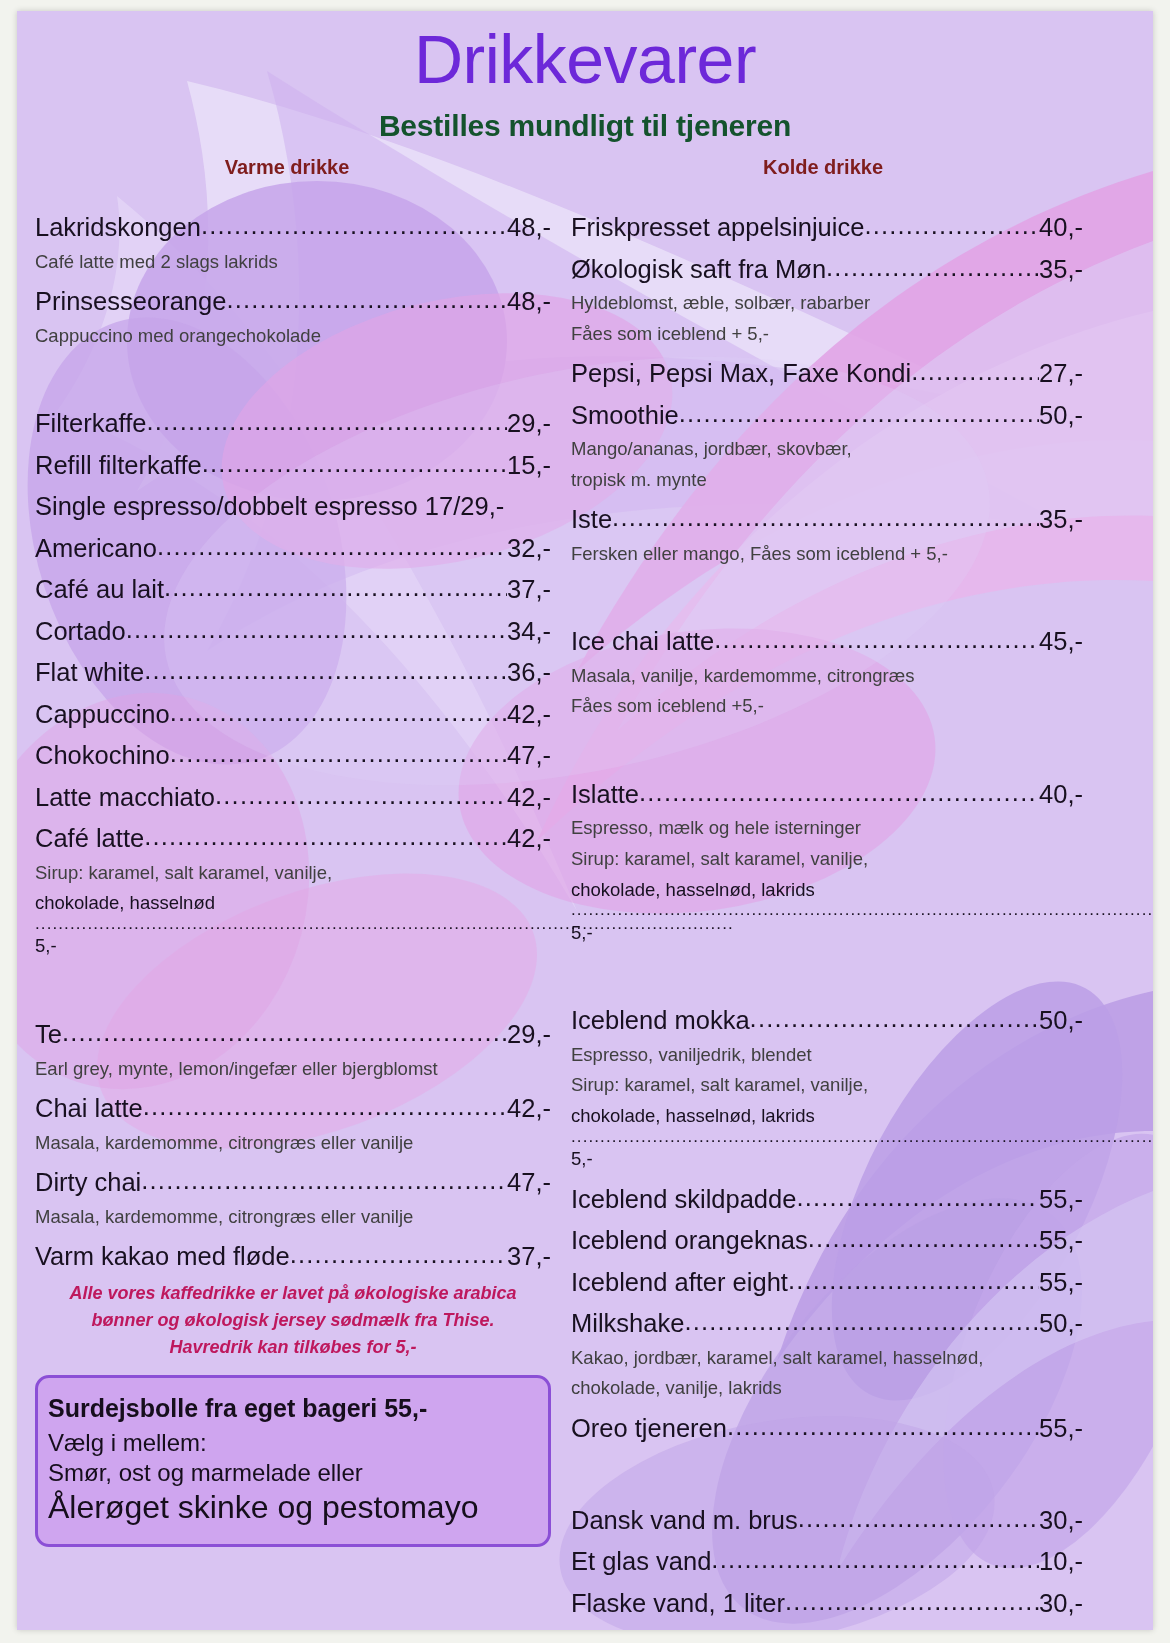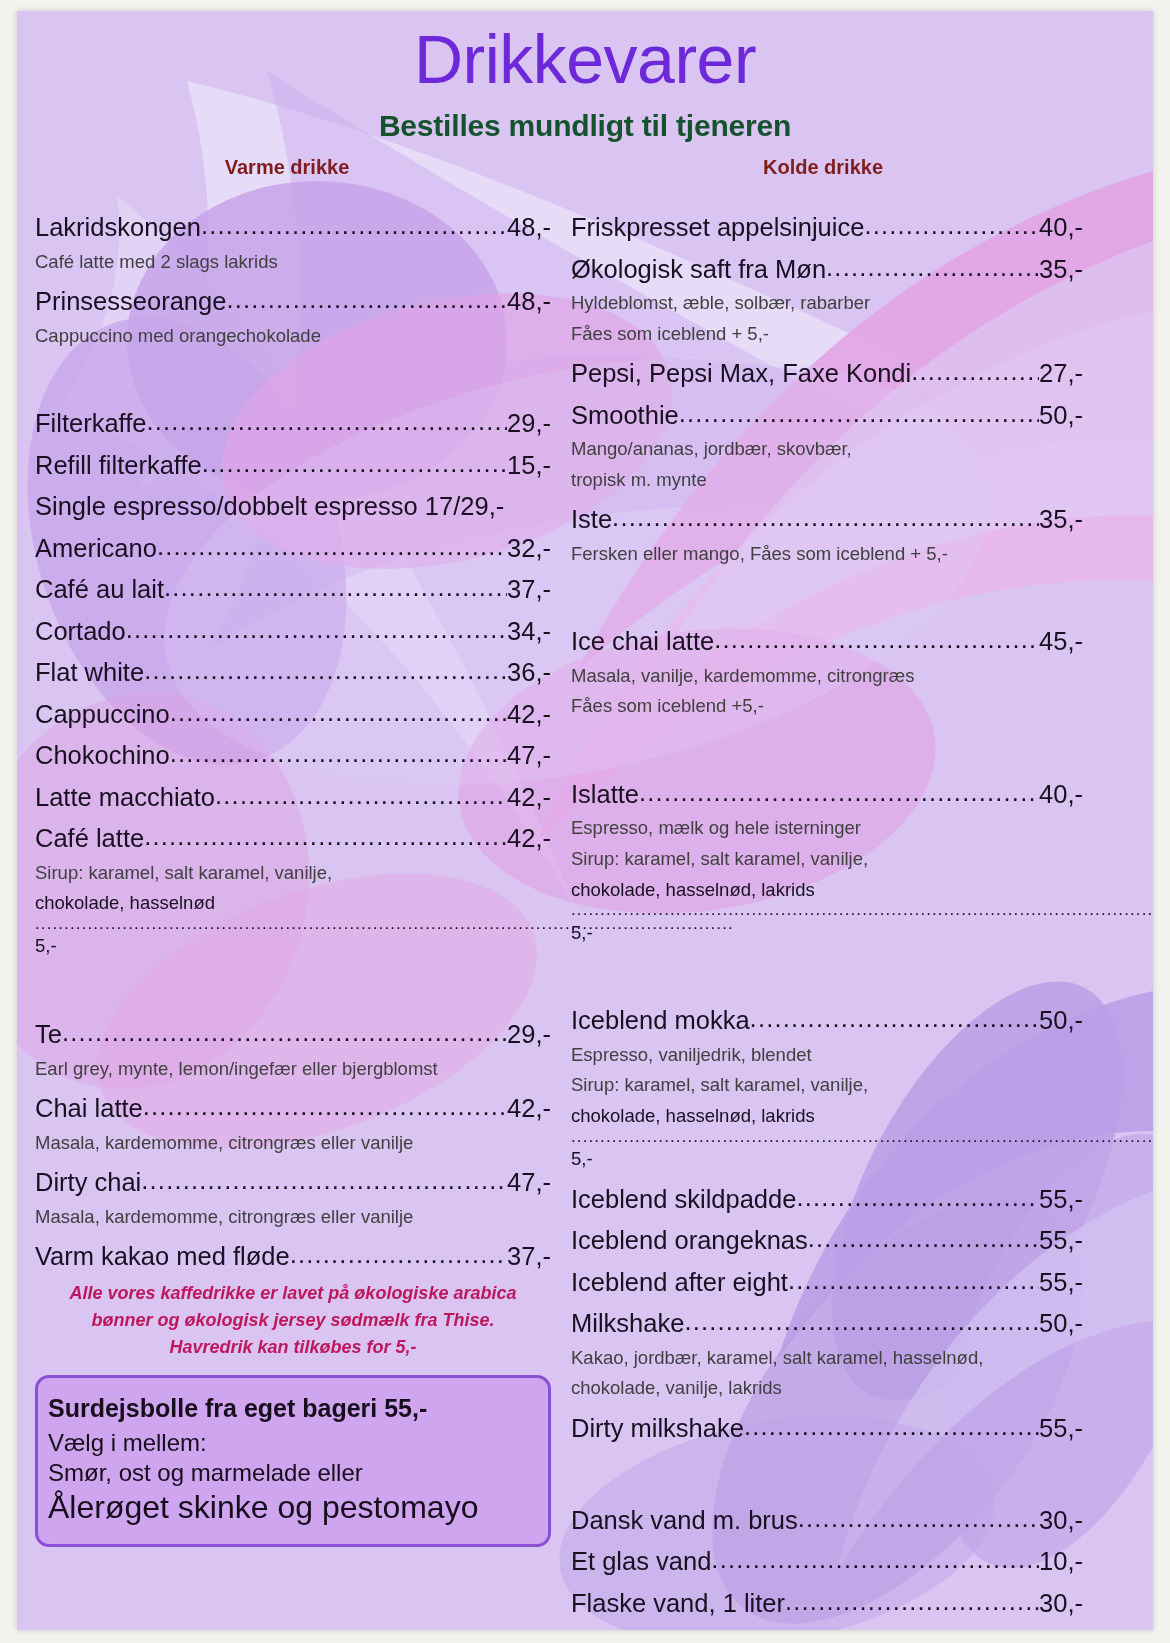--- a/index.html
+++ b/index.html
@@ -348,21 +348,21 @@
             <span class="pr">55,-</span>
           </div>
           <div class="line">
             <span class="nm">Milkshake</span>
             <span class="dots">....................................................................................................</span>
             <span class="pr">50,-</span>
           </div>
           <div class="desc">Kakao, jordbær, karamel, salt karamel, hasselnød,</div>
           <div class="desc">chokolade, vanilje, lakrids</div>
           <div class="line">
-            <span class="nm">Dirty milkshake</span>
+            <span class="nm">Oreo tjeneren</span>
             <span class="dots">....................................................................................................</span>
             <span class="pr">55,-</span>
           </div>
           <div class="gap-l"></div>
           <div class="line">
             <span class="nm">Dansk vand m. brus</span>
             <span class="dots">....................................................................................................</span>
             <span class="pr">30,-</span>
           </div>
           <div class="line">

